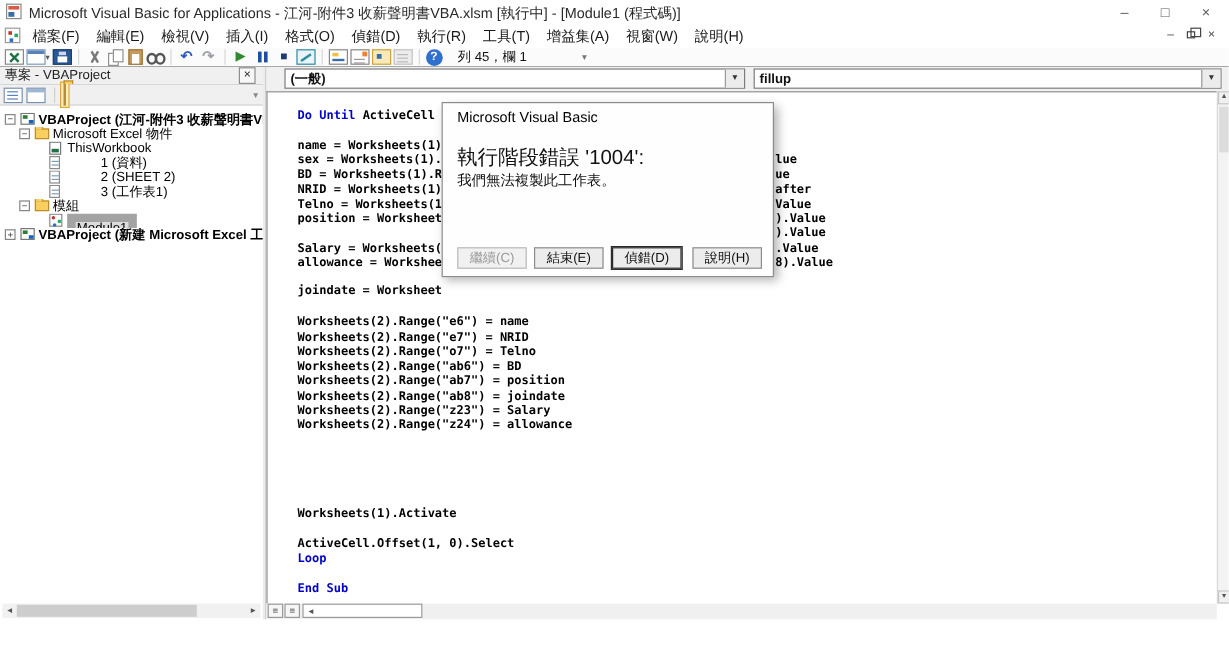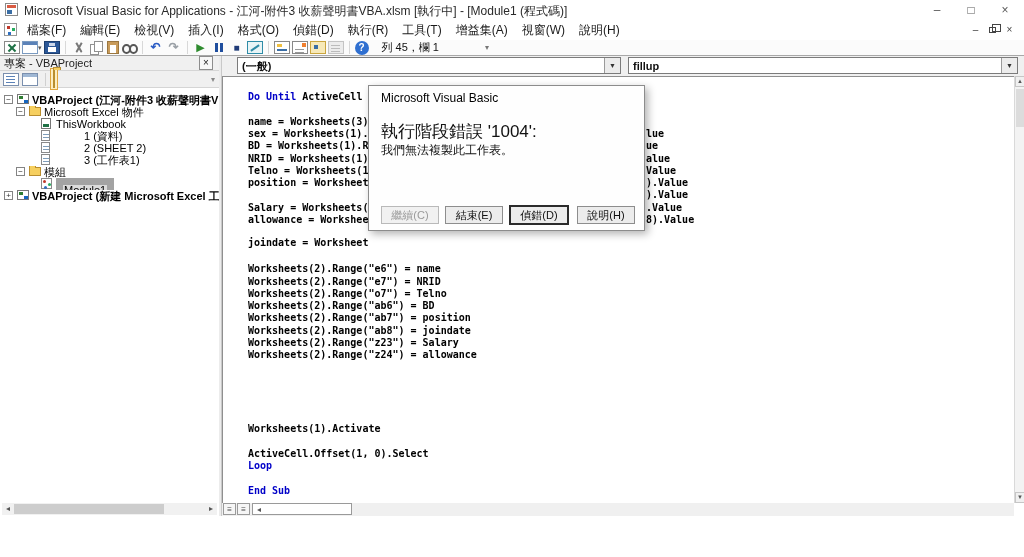--- a/index.html
+++ b/index.html
@@ -299,27 +299,27 @@
     <span class="combo-text">(一般)</span>
     <span class="combo-arrow">▼</span>
   </div>
   <div class="combo" style="left:628px;width:390px;">
     <span class="combo-text">fillup</span>
     <span class="combo-arrow">▼</span>
   </div>
   <div class="code-pane"></div>
   <div class="code-lines" id="code-lines">
       <div class="code-line" style="top: 91px;"><span class="kw">Do Until</span><span> ActiveCell</span></div>
-      <div class="code-line" style="top: 116px;"><span>name = Worksheets(3)</span></div>
+      <div class="code-line" style="top: 116px;"><span>name = Worksheets(1)</span></div>
       <div class="code-line" style="top: 128px;"><span>sex = Worksheets(1).</span></div>
       <div class="code-frag" style="top: 128px;">lue</div>
       <div class="code-line" style="top: 140px;"><span>BD = Worksheets(1).R</span></div>
       <div class="code-frag" style="top: 140px;">ue</div>
       <div class="code-line" style="top: 153px;"><span>NRID = Worksheets(1)</span></div>
-      <div class="code-frag" style="top: 153px;">alue</div>
+      <div class="code-frag" style="top: 153px;">after</div>
       <div class="code-line" style="top: 165px;"><span>Telno = Worksheets(1</span></div>
       <div class="code-frag" style="top: 165px;">Value</div>
       <div class="code-line" style="top: 177px;"><span>position = Worksheet</span></div>
       <div class="code-frag" style="top: 177px;">).Value</div>
       <div class="code-line" style="top: 189px; margin-top: 48px;"><span>joindate = Worksheet</span></div>
       <div class="code-frag" style="top: 189px;">).Value</div>
       <div class="code-line" style="top: 202px;"><span>Salary = Worksheets(</span></div>
       <div class="code-frag" style="top: 202px;">.Value</div>
       <div class="code-line" style="top: 214px;"><span>allowance = Workshee</span></div>
       <div class="code-frag" style="top: 214px;">8).Value</div>

